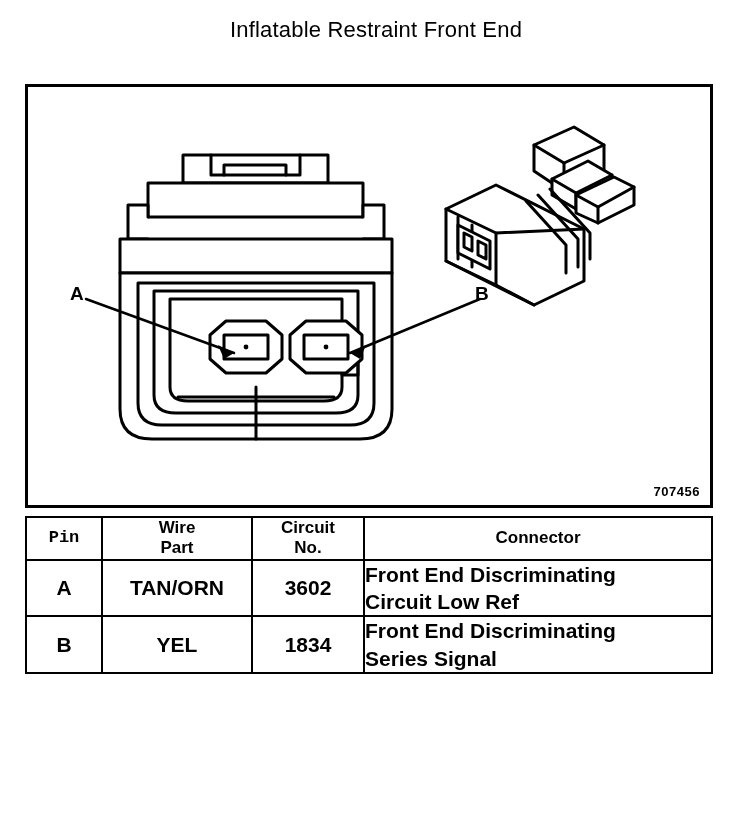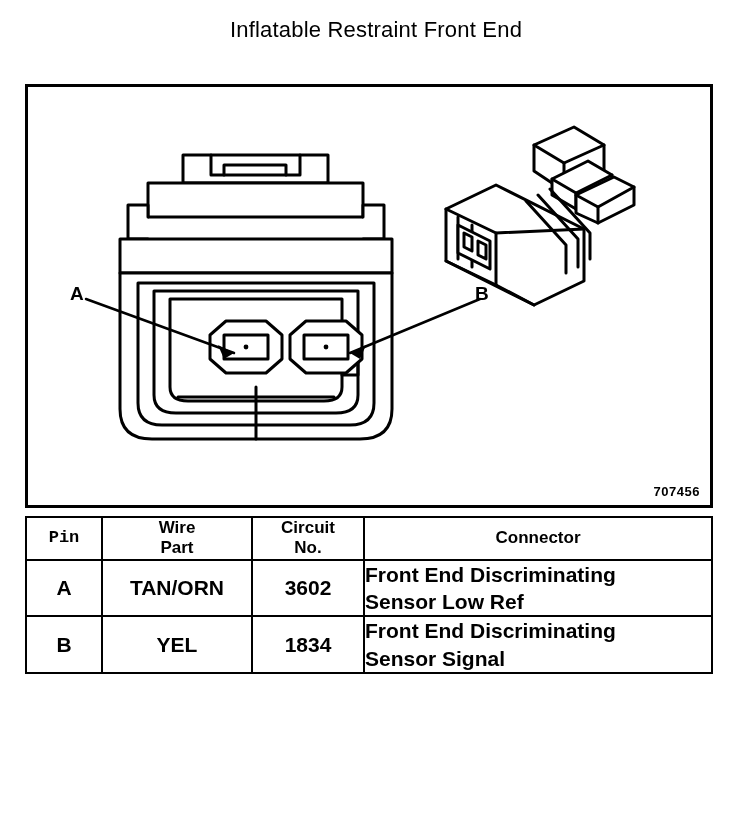--- a/index.html
+++ b/index.html
@@ -243,28 +243,28 @@
           <div>No.</div>
         </td>
         <td class="hdr">Connector</td>
       </tr>
       <tr class="body-row">
         <td class="cell-c">A</td>
         <td class="cell-c">TAN/ORN</td>
         <td class="cell-c">3602</td>
         <td class="cell-fn">
           <div>Front End Discriminating</div>
-          <div>Sensor Low Ref</div>
+          <div>Circuit Low Ref</div>
         </td>
       </tr>
       <tr class="body-row">
         <td class="cell-c">B</td>
         <td class="cell-c">YEL</td>
         <td class="cell-c">1834</td>
         <td class="cell-fn">
           <div>Front End Discriminating</div>
-          <div>Sensor Signal</div>
+          <div>Series Signal</div>
         </td>
       </tr>
     </tbody>
   </table>
 
 </div>
 
 </body></html>

